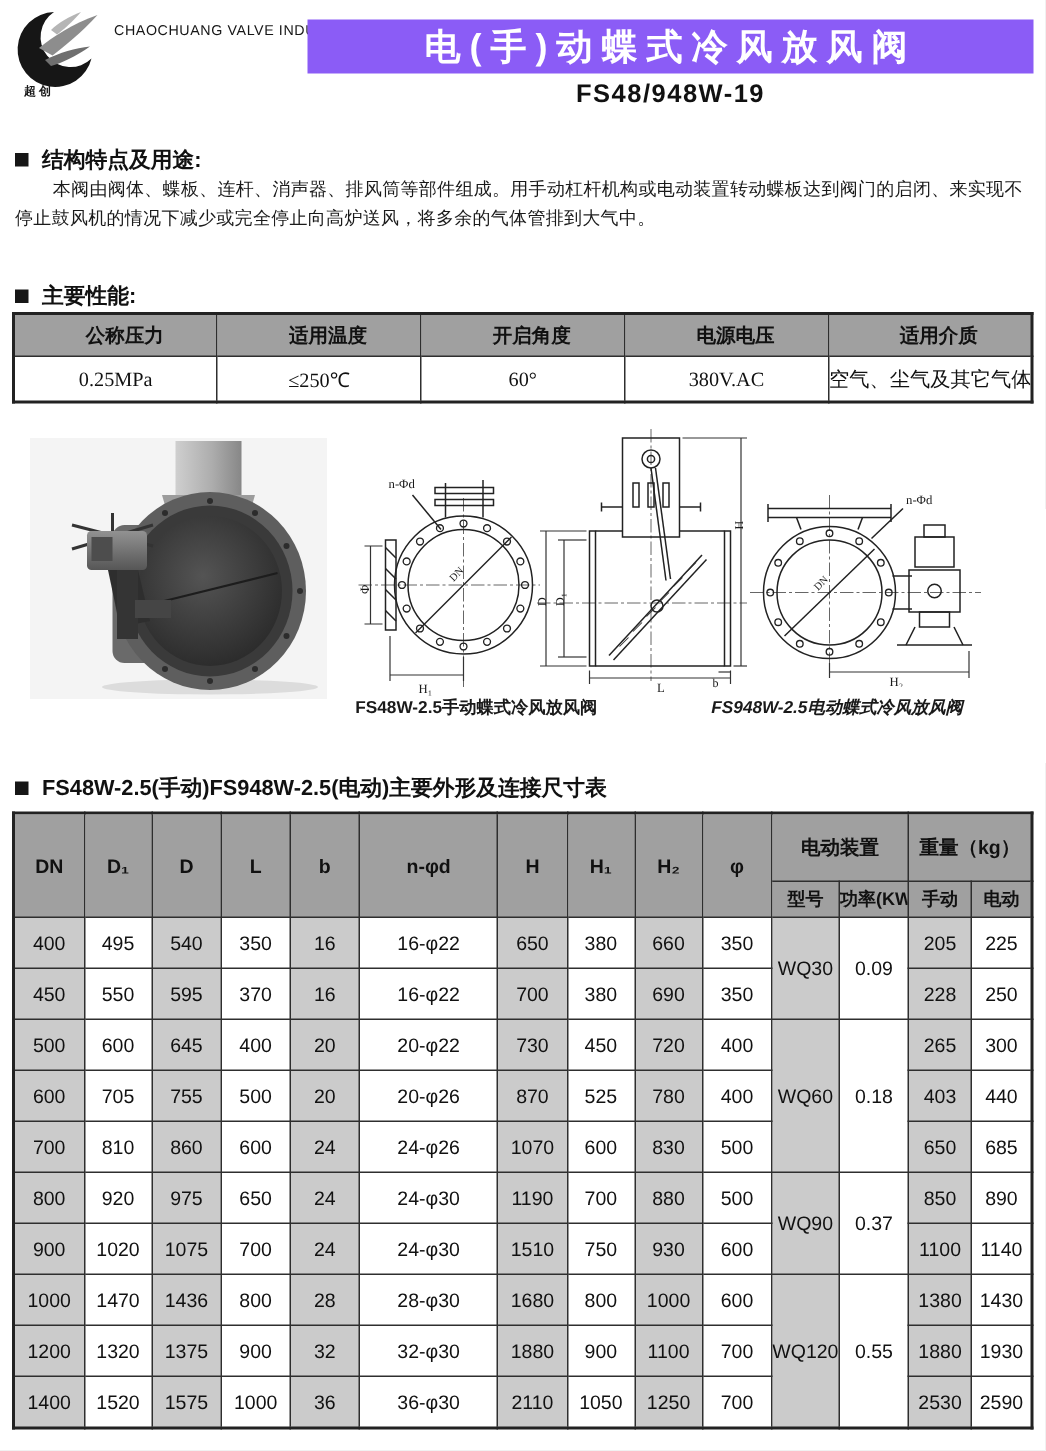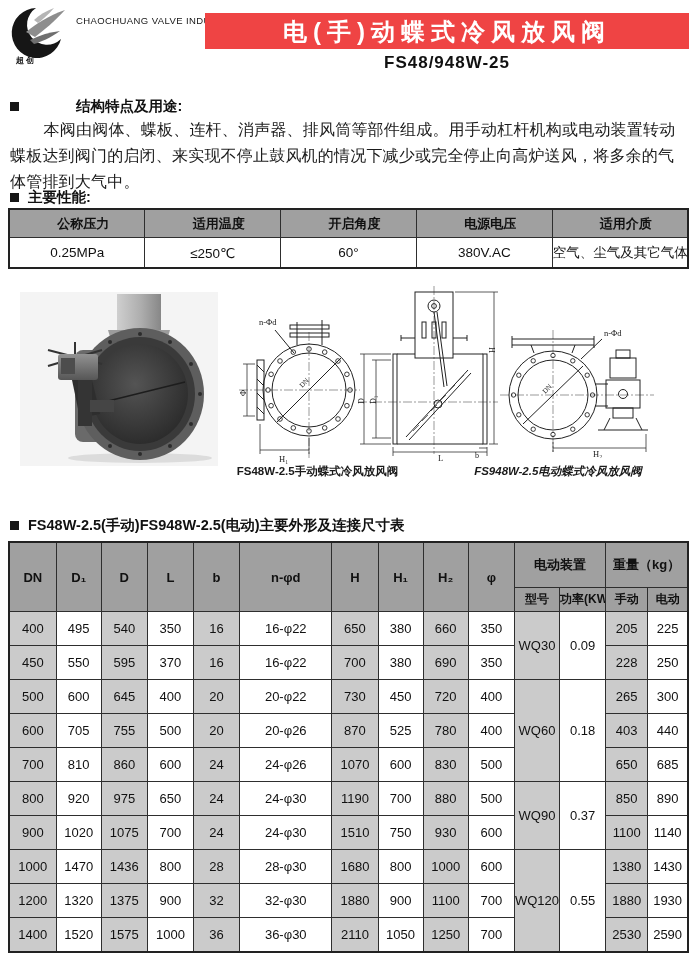--- a/index.html
+++ b/index.html
@@ -6,36 +6,36 @@
   .page{
     position:relative;width:697px;height:967px;background:#ffffff;margin:0 auto;
     font-family:"Liberation Sans","DejaVu Sans",sans-serif;color:#111;overflow:hidden;
   }
   
   .logo-mark{position:absolute;left:8px;top:6px;width:60px;height:60px;}
   .logo-text{position:absolute;left:76px;top:12px;}
   .logo-cn{font-size:27px;font-weight:bold;letter-spacing:9px;white-space:nowrap;color:#161616;}
   .logo-en{font-size:9.5px;font-weight:normal;letter-spacing:0.4px;margin-top:3px;color:#161616;white-space:nowrap;text-align:right;}
   .title-bar{
-    position:absolute;left:205px;top:13px;width:484px;height:36px;background:#ef4444;
+    position:absolute;left:205px;top:13px;width:484px;height:36px;background:#8b5cf6;
     color:#fff;font-size:24px;font-weight:bold;letter-spacing:6px;text-align:center;line-height:37px;white-space:nowrap;
   }
   .model-number{position:absolute;left:205px;top:53px;width:484px;text-align:center;font-size:17px;font-weight:bold;letter-spacing:1px;}
   
   .sec-head{position:absolute;display:flex;align-items:center;font-weight:bold;font-size:14.5px;white-space:nowrap;}
   .bullet{width:9px;height:9px;background:#161616;display:inline-block;margin-right:9px;flex:0 0 auto;}
-  .para{position:absolute;left:10px;top:117px;width:679px;font-size:16px;line-height:1.62;text-indent:2.1em;letter-spacing:0.2px;color:#1a1a1a;}
+  .para{position:absolute;left:10px;top:117px;width:679px;font-size:12px;line-height:1.62;text-indent:2.1em;letter-spacing:0.2px;color:#1a1a1a;}
   
   table{border-collapse:collapse;table-layout:fixed;}
   th,td{border:1px solid #2e2e2e;text-align:center;vertical-align:middle;padding:0;overflow:hidden;white-space:nowrap;}
   .hdr{background:#a0a0a0;}
   .shade{background:#cbcbcb;}
   #perf-table{position:absolute;left:8px;top:208px;width:681px;border:2px solid #222;}
   #perf-table th{height:27px;font-size:13px;font-weight:bold;padding-left:12px;}
-  #perf-table td{height:29px;font-size:13.5px;background:#fff;}
+  #perf-table td{height:29px;font-size:13.5px;background:#fff;font-family:Liberation Serif, serif;}
   #dims-table{position:absolute;left:8px;top:541px;width:681px;border:2px solid #222;}
   #dims-table th{font-size:13px;font-weight:bold;}
   #dims-table tr.h1 th{height:44px;}
   #dims-table tr.h2 th{height:23px;font-size:12px;}
   #dims-table td{height:33px;font-size:13px;}
   
   .fig{position:absolute;}
   .caption{position:absolute;font-size:11.5px;font-weight:bold;text-align:center;white-space:nowrap;color:#1a1a1a;}
   svg text{font-family:"Liberation Serif","DejaVu Serif",serif;fill:#1a1a1a;}
 </style>
@@ -50,23 +50,23 @@
     <path d="M22,34 C32,29 42,26 52,25 C42,32 33,36 26,38 Z" fill="#6f6f6f"></path>
     <path d="M26,14 C31,9 38,5 46,2 C40,9 34,14 30,17 Z" fill="#b5b5b5"></path>
     <text x="8" y="57" font-size="8" font-weight="bold">超 创</text>
   </svg>
 
   <div class="logo-text">
     <div class="logo-en">CHAOCHUANG VALVE INDUSTRY</div>
   </div>
 
   <div class="title-bar">电(手)动蝶式冷风放风阀</div>
-  <div class="model-number">FS48/948W-25</div>
-
-  <div class="sec-head" style="left:10px;top:97px;gap:48px;">
+  <div class="model-number">FS48/948W-19</div>
+
+  <div class="sec-head" style="left:10px;top:97px;">
     <span class="bullet"></span>
     <span>结构特点及用途:</span>
   </div>
   <div class="para">本阀由阀体、蝶板、连杆、消声器、排风筒等部件组成。用手动杠杆机构或电动装置转动蝶板达到阀门的启闭、来实现不停止鼓风机的情况下减少或完全停止向高炉送风，将多余的气体管排到大气中。</div>
 
   <div class="sec-head" style="left:10px;top:188px;">
     <span class="bullet"></span>
     <span>主要性能:</span>
   </div>
   <table id="perf-table">

